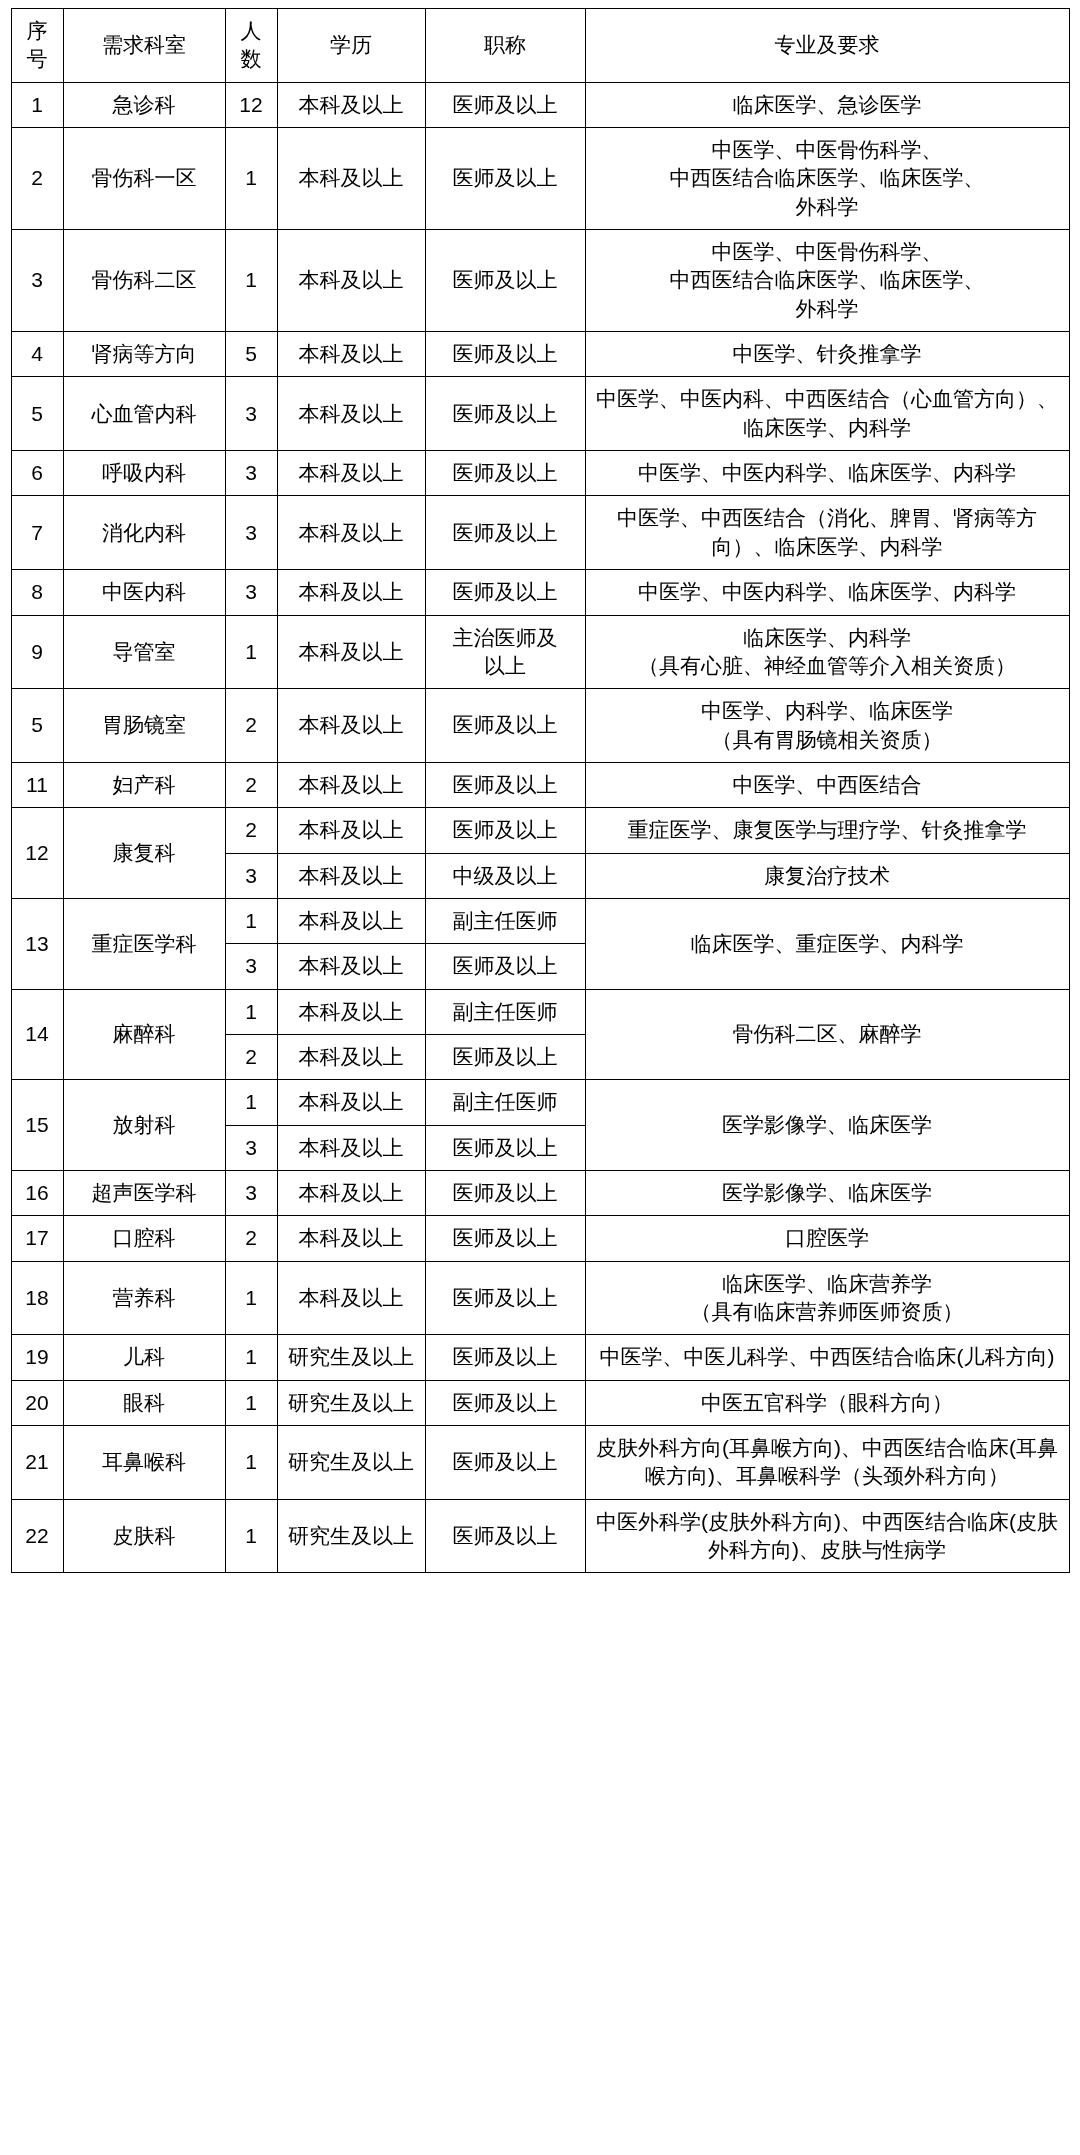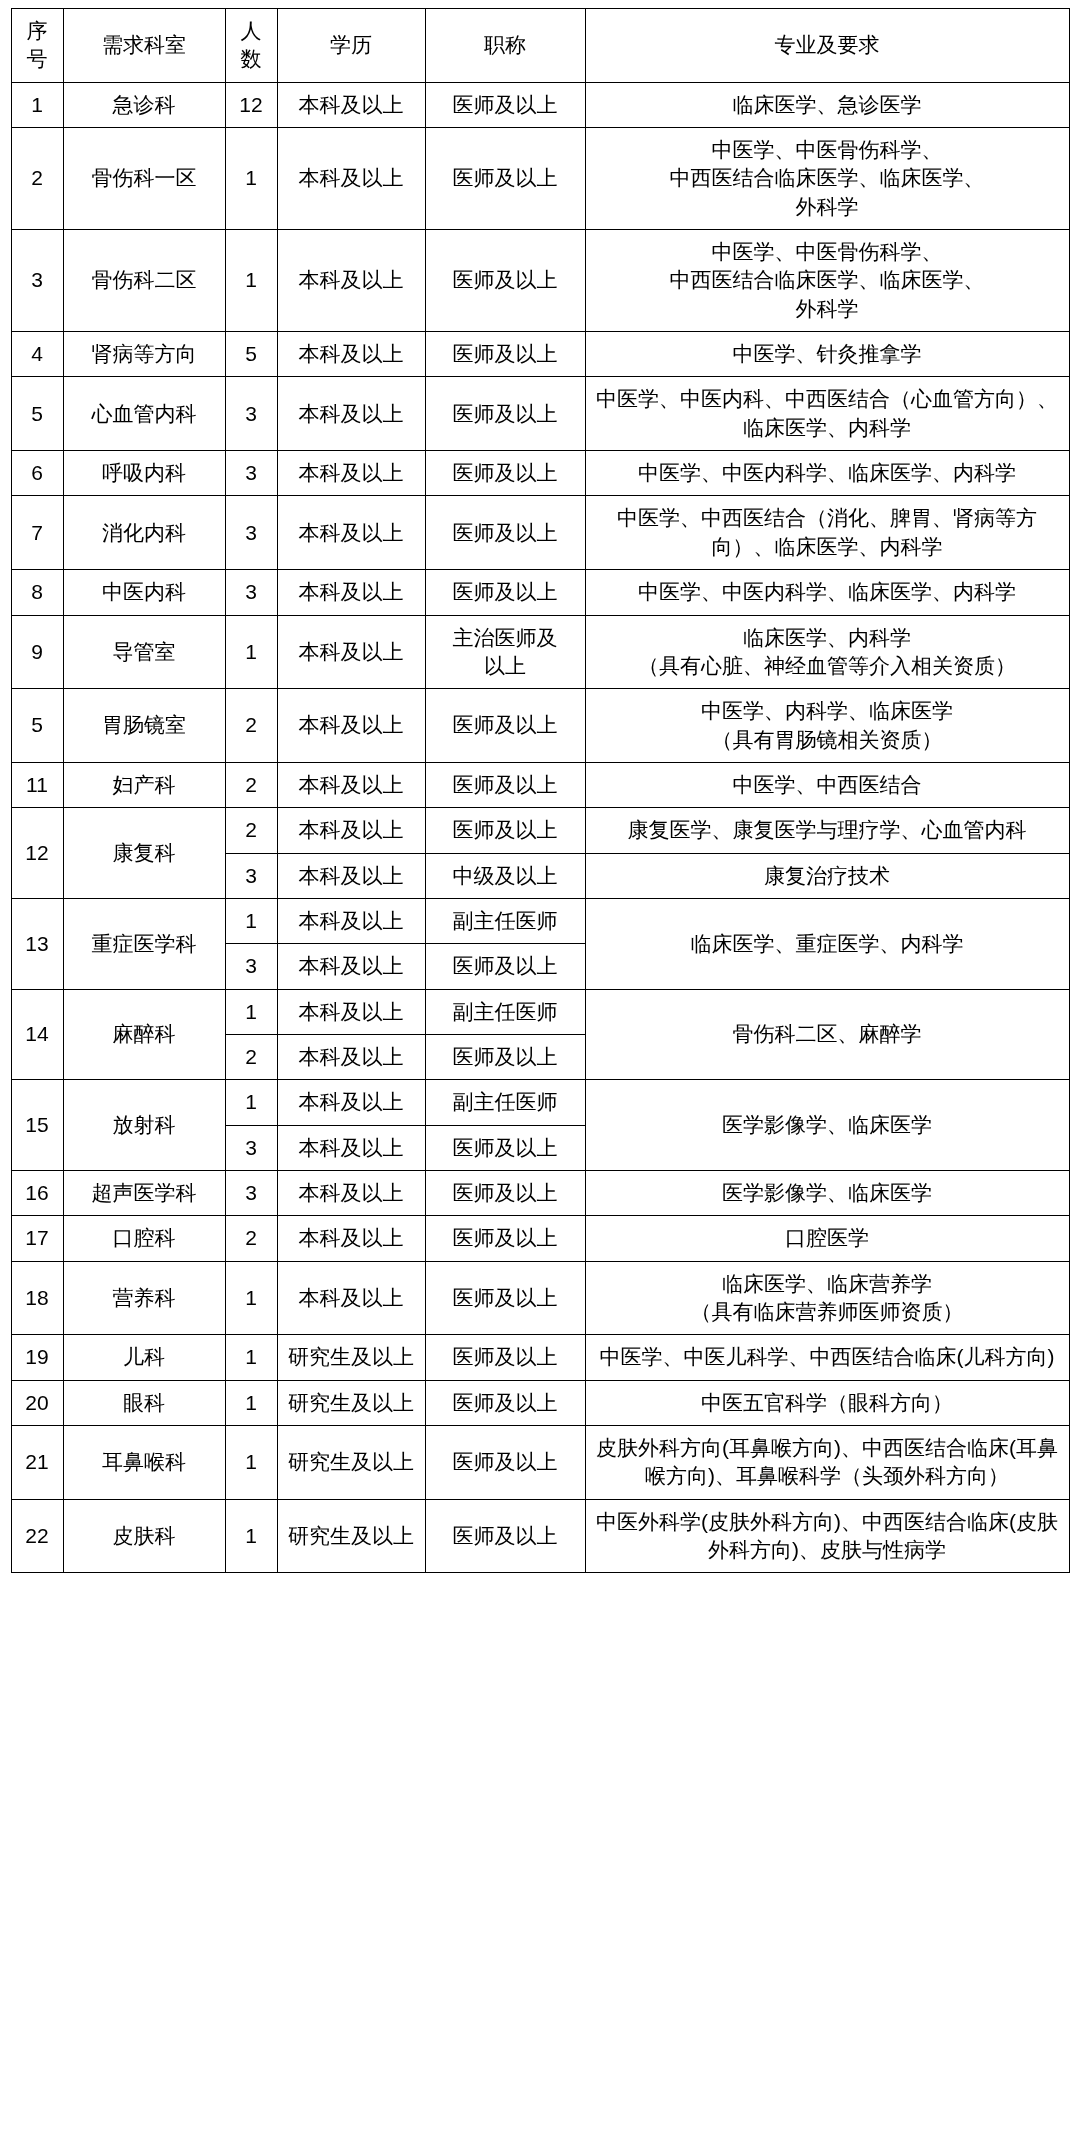--- a/index.html
+++ b/index.html
@@ -176,21 +176,21 @@
           <td class="tight">本科及以上</td>
           <td class="tight">医师及以上</td>
           <td class="major">中医学、中西医结合</td>
         </tr>
         <tr>
           <td rowspan="2">12</td>
           <td rowspan="2">康复科</td>
           <td class="tight">2</td>
           <td class="tight">本科及以上</td>
           <td class="tight">医师及以上</td>
-          <td class="major">康复医学、康复医学与理疗学、心血管内科</td>
+          <td class="major">重症医学、康复医学与理疗学、针灸推拿学</td>
         </tr>
         <tr>
           <td class="tight">3</td>
           <td class="tight">本科及以上</td>
           <td class="tight">中级及以上</td>
           <td class="major">康复治疗技术</td>
         </tr>
         <tr>
           <td rowspan="2">13</td>
           <td rowspan="2">重症医学科</td>

